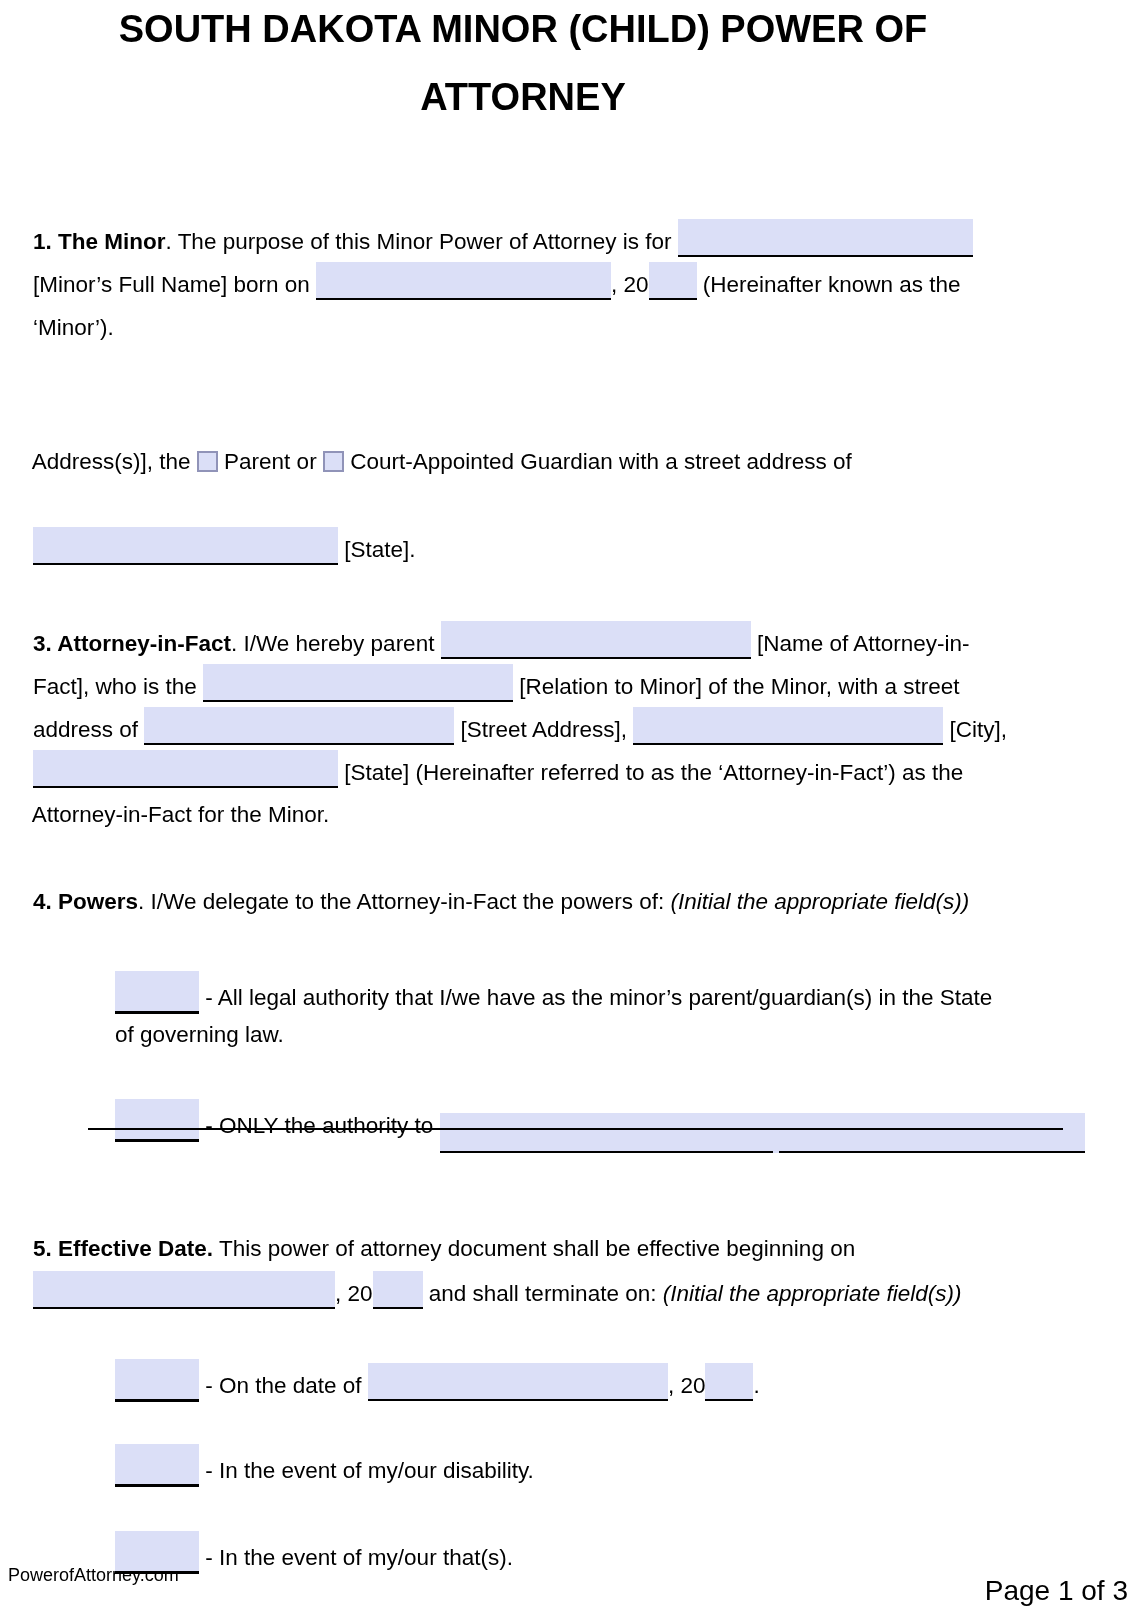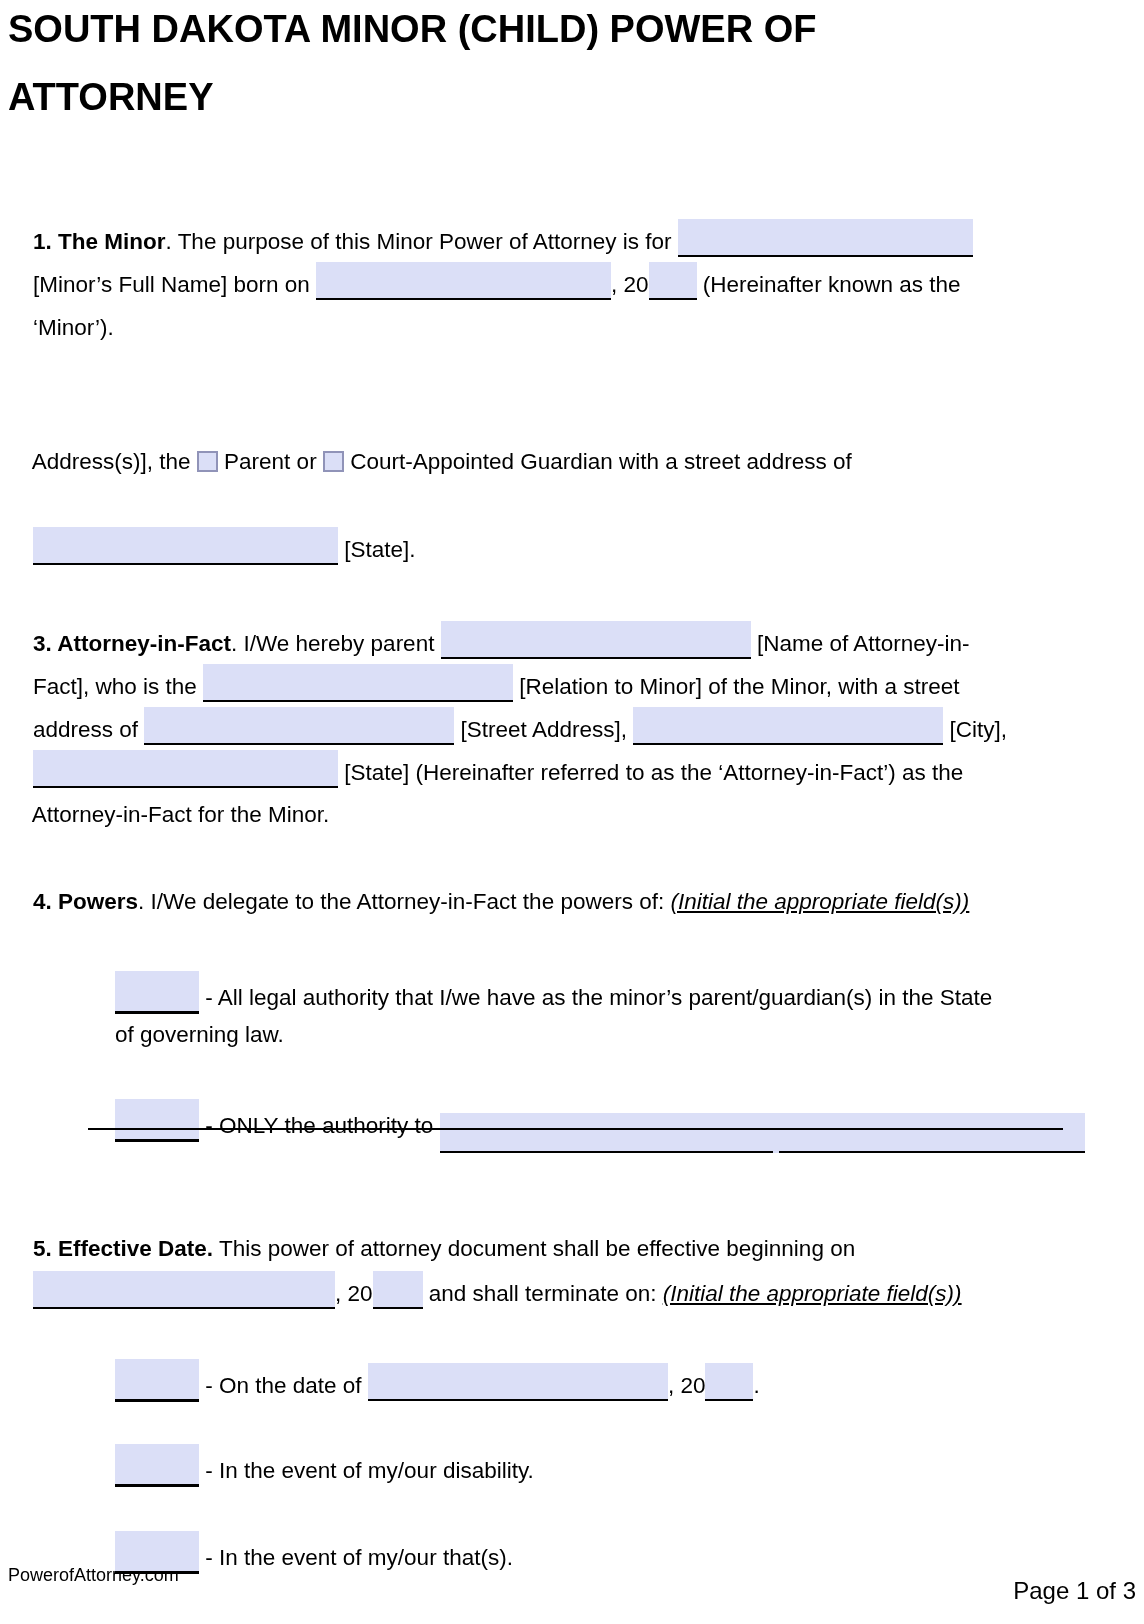--- a/index.html
+++ b/index.html
@@ -2,27 +2,27 @@
 <html><head>
 <meta charset="utf-8">
 <style>
   html,body { margin:0; padding:0; background:#ffffff; }
   .page {
     position:relative; width:1144px; height:1624px; background:#ffffff;
     font-family:"Liberation Sans", sans-serif; color:#000; font-size:22.5px;
     overflow:hidden;
   }
   .title {
-    position:absolute; left:8px; width:1030px; text-align:left;
+    position:absolute; left:8px; width:1030px; text-align:center;
     font-weight:bold; font-size:38px; line-height:42px; white-space:pre;
   }
   .line { position:absolute; left:8px; line-height:44px; white-space:pre; }
   .indent { left:90px; }
   .b { font-weight:bold; }
-  .i { font-style:italic;text-decoration:underline; }
+  .i { font-style:italic; }
   .field {
     display:inline-block; background:#dbdff7; border-bottom:2px solid #000;
     height:36px; vertical-align:-8px;
   }
   .ifield {
     display:inline-block; background:#dbdff7; border-bottom:3px solid #000;
     height:40px; width:84px; vertical-align:-9px;
   }
   .fieldwrap {
     display:inline-block; background:#dbdff7; height:40px; vertical-align:-9px;
@@ -31,21 +31,21 @@
   .useg {
     display:inline-block; height:38px; border-bottom:2px solid #000;
     vertical-align:top;
   }
   .checkbox {
     display:inline-block; width:21px; height:21px; box-sizing:border-box;
     background:#dbdff7; border:2px solid #9093b8; vertical-align:-3px;
   }
   .hrline { position:absolute; border-bottom:2px solid #000; height:0; }
   .footer-left  { position:absolute; left:8px;  font-size:18px; line-height:26px; white-space:pre; }
-  .footer-right { position:absolute; right:8px; font-size:24px; line-height:26px; white-space:pre; text-align:right; }
+  .footer-right { position:absolute; right:16px; font-size:28px; line-height:26px; white-space:pre; text-align:right; }
 </style>
 </head>
 <body>
 
 <div class="page">
 
   <div class="title" style="top:8px">SOUTH DAKOTA MINOR (CHILD) POWER OF</div>
   <div class="title" style="top:76px">ATTORNEY</div>
 
   <div class="line" style="top:175px">

